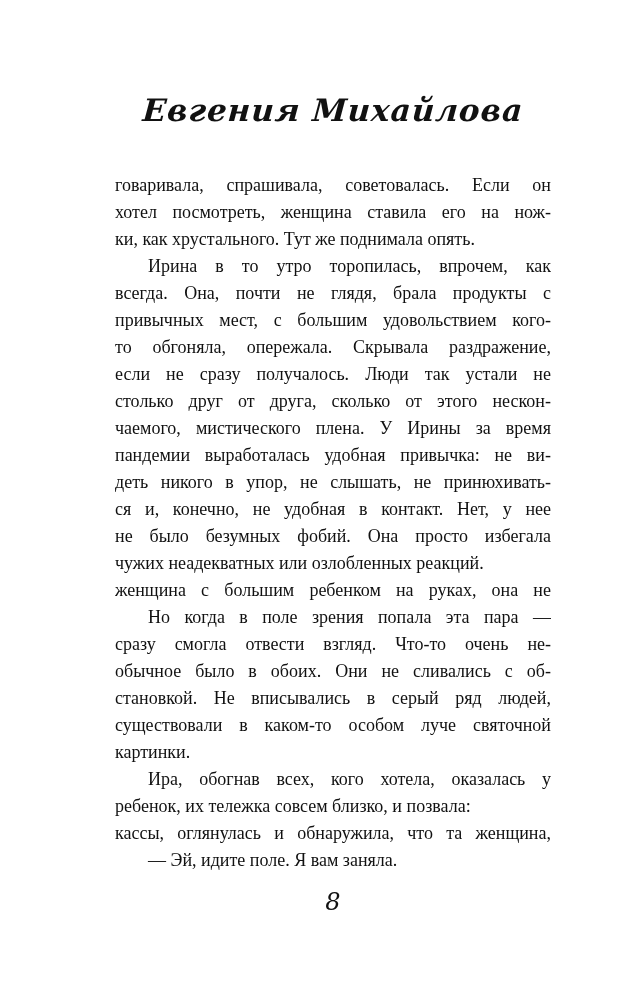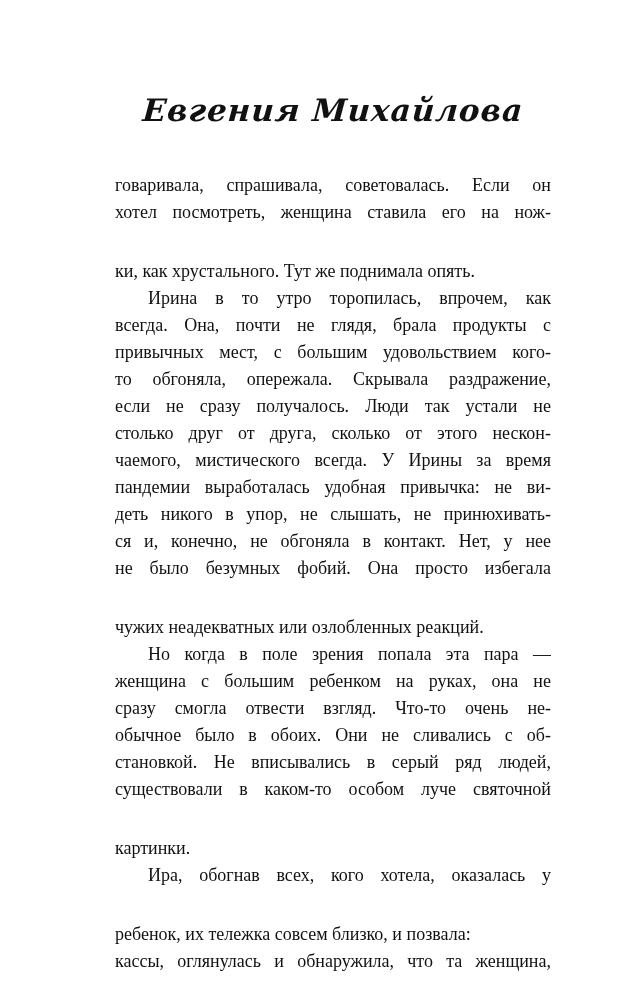--- a/index.html
+++ b/index.html
@@ -48,21 +48,20 @@
   }
   .line {
     text-align: justify;
     text-align-last: justify;
     height: 27px;
     overflow: hidden;
     white-space: nowrap;
   }
   .line.last {
     text-align-last: left;
-    margin-top: 32px;
   }
   .line.first-indent {
     text-indent: 33px;
   }
   .page-number {
     margin-top: 14px;
     text-align: center;
     font-family: "DejaVu Serif", serif;
     font-style: italic;
     font-size: 24px;
@@ -81,30 +80,30 @@
           <div class="line">хотел посмотреть, женщина ставила его на нож-</div>
           <div class="line last">ки, как хрустального. Тут же поднимала опять.</div>
         </div>
         <div class="paragraph">
           <div class="line first-indent">Ирина в то утро торопилась, впрочем, как</div>
           <div class="line">всегда. Она, почти не глядя, брала продукты с</div>
           <div class="line">привычных мест, с большим удовольствием кого-</div>
           <div class="line">то обгоняла, опережала. Скрывала раздражение,</div>
           <div class="line">если не сразу получалось. Люди так устали не</div>
           <div class="line">столько друг от друга, сколько от этого нескон-</div>
-          <div class="line">чаемого, мистического всегда. У Ирины за время</div>
+          <div class="line">чаемого, мистического плена. У Ирины за время</div>
           <div class="line">пандемии выработалась удобная привычка: не ви-</div>
           <div class="line">деть никого в упор, не слышать, не принюхивать-</div>
-          <div class="line">ся и, конечно, не обгоняла в контакт. Нет, у нее</div>
+          <div class="line">ся и, конечно, не удобная в контакт. Нет, у нее</div>
           <div class="line">не было безумных фобий. Она просто избегала</div>
           <div class="line last">чужих неадекватных или озлобленных реакций.</div>
         </div>
         <div class="paragraph">
+          <div class="line">женщина с большим ребенком на руках, она не</div>
           <div class="line first-indent">Но когда в поле зрения попала эта пара —</div>
-          <div class="line">женщина с большим ребенком на руках, она не</div>
           <div class="line">сразу смогла отвести взгляд. Что-то очень не-</div>
           <div class="line">обычное было в обоих. Они не сливались с об-</div>
           <div class="line">становкой. Не вписывались в серый ряд людей,</div>
           <div class="line">существовали в каком-то особом луче святочной</div>
           <div class="line last">картинки.</div>
         </div>
         <div class="paragraph">
           <div class="line first-indent">Ира, обогнав всех, кого хотела, оказалась у</div>
           <div class="line last">ребенок, их тележка совсем близко, и позвала:</div>
           <div class="line">кассы, оглянулась и обнаружила, что та женщина,</div>

